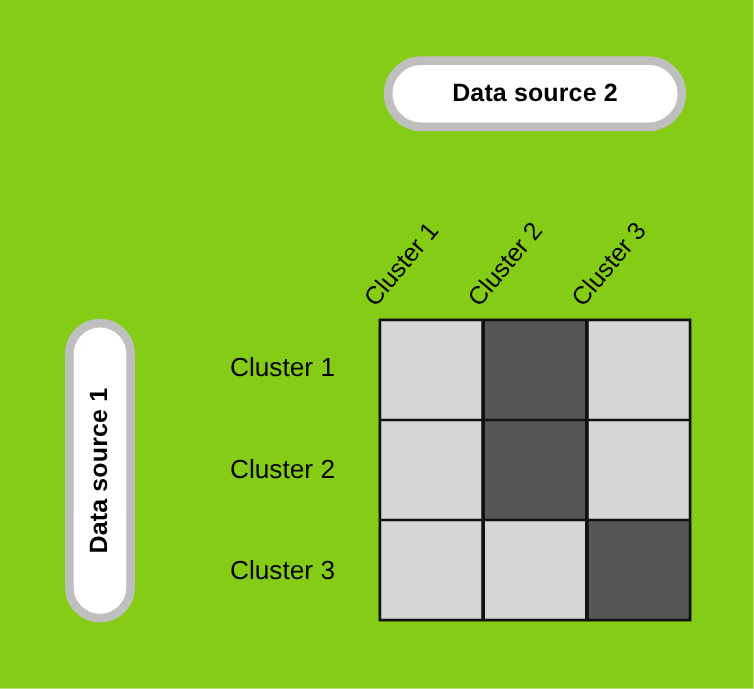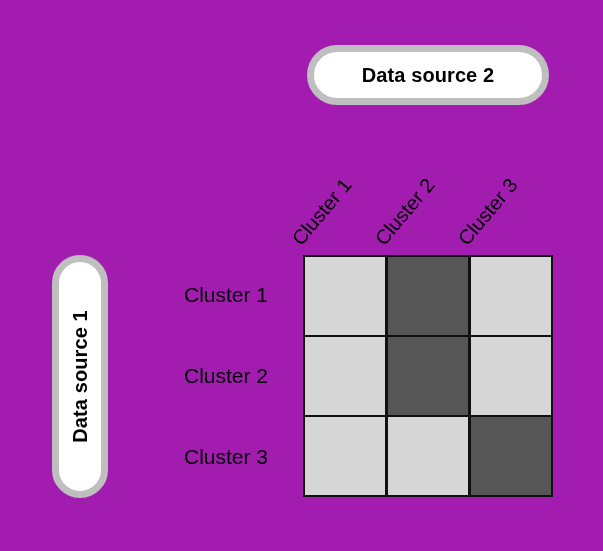--- a/index.html
+++ b/index.html
@@ -9,21 +9,21 @@
   }
   body {
     font-family: "Liberation Sans", sans-serif;
     -webkit-font-smoothing: antialiased;
   }
 
   #canvas {
     position: relative;
     width: 603px;
     height: 551px;
-    background: #a21caf;
+    background: #84cc16;
     overflow: hidden;
   }
 
   
   .pill {
     position: absolute;
     box-sizing: border-box;
     background: #ffffff;
     border: 7px solid #bfbfbf;
   }

